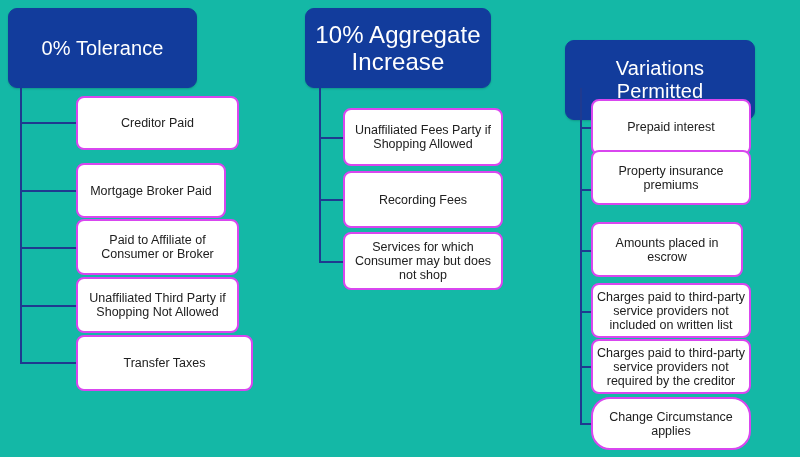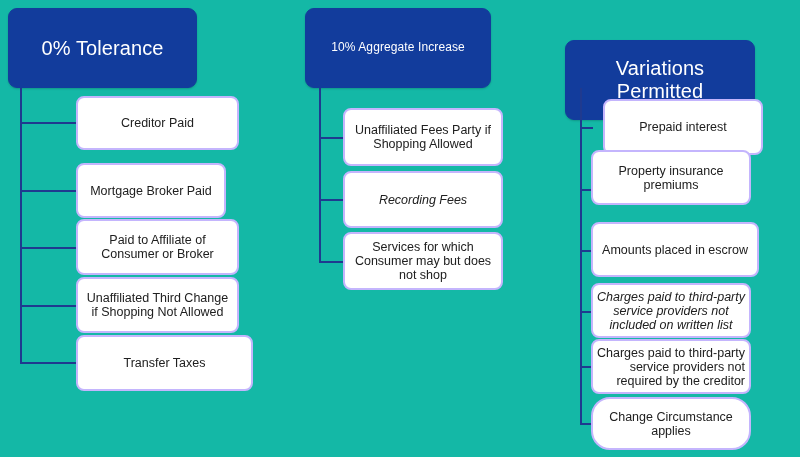--- a/index.html
+++ b/index.html
@@ -47,21 +47,21 @@
   .header-box span {
     display: block;
     padding: 0 6px;
   }
 
   
   .node-box {
     position: absolute;
     box-sizing: border-box;
     background: #ffffff;
-    border: 2px solid #c4b5fd;
+    border: 2px solid #d946ef;
     border-radius: 8px;
     color: #202020;
     display: flex;
     align-items: center;
     justify-content: center;
     text-align: center;
     line-height: 1.12;
   }
   .node-box span {
     display: block;
@@ -75,21 +75,21 @@
     background: #1F3A8F;
   }
   .branch {
     position: absolute;
     height: 2px;
     background: #1F3A8F;
   }
 
   
   .c1 .header-box { font-size: 20px; }
-  .c2 .header-box { font-size: 12px; }
+  .c2 .header-box { font-size: 24px; }
   .c3 .header-box { font-size: 20px; margin-top: 32px; }
 
   .c1 .node-box { font-size: 12.5px; }
   .c2 .node-box { font-size: 12.5px; }
   .c3 .node-box { font-size: 12.5px; }
 </style>
 </head>
 <body>
 
 <div class="canvas">
@@ -114,21 +114,21 @@
 
     <div class="node-box" style="left:76px; top:163px; width:150px; height:55px;">
       <span>Mortgage Broker Paid</span>
     </div>
 
     <div class="node-box" style="left:76px; top:219px; width:163px; height:56px;">
       <span>Paid to Affiliate of Consumer or Broker</span>
     </div>
 
     <div class="node-box" style="left:76px; top:277px; width:163px; height:56px;">
-      <span>Unaffiliated Third Change if Shopping Not Allowed</span>
+      <span>Unaffiliated Third Party if Shopping Not Allowed</span>
     </div>
 
     <div class="node-box" style="left:76px; top:335px; width:177px; height:56px;">
       <span>Transfer Taxes</span>
     </div>
   </div>
 
   <div class="column c2">
 
     <div class="header-box" style="left:305px; top:8px; width:186px; height:80px;">
@@ -138,21 +138,21 @@
     <div class="trunk" style="left:319px; top:88px; height:175px;"></div>
 
     <div class="branch" style="left:319px; top:137px; width:26px;"></div>
     <div class="branch" style="left:319px; top:199px; width:26px;"></div>
     <div class="branch" style="left:319px; top:261px; width:26px;"></div>
 
     <div class="node-box" style="left:343px; top:108px; width:160px; height:58px;">
       <span>Unaffiliated Fees Party if Shopping Allowed</span>
     </div>
 
-    <div class="node-box" style="left:343px; top:171px; width:160px; height:57px;font-style:italic;">
+    <div class="node-box" style="left:343px; top:171px; width:160px; height:57px;">
       <span>Recording Fees</span>
     </div>
 
     <div class="node-box" style="left:343px; top:232px; width:160px; height:58px;">
       <span>Services for which Consumer may but does not shop</span>
     </div>
   </div>
 
   <div class="column c3">
 
@@ -162,37 +162,37 @@
 
     <div class="trunk" style="left:580px; top:88px; height:336px;"></div>
 
     <div class="branch" style="left:580px; top:127px; width:13px;"></div>
     <div class="branch" style="left:580px; top:189px; width:13px;"></div>
     <div class="branch" style="left:580px; top:250px; width:13px;"></div>
     <div class="branch" style="left:580px; top:311px; width:13px;"></div>
     <div class="branch" style="left:580px; top:366px; width:13px;"></div>
     <div class="branch" style="left:580px; top:423px; width:13px;"></div>
 
-    <div class="node-box" style="left:591px; top:99px; width:160px; height:56px;margin-left:12px;">
+    <div class="node-box" style="left:591px; top:99px; width:160px; height:56px;">
       <span>Prepaid interest</span>
     </div>
 
     <div class="node-box" style="left:591px; top:150px; width:160px; height:55px;">
       <span>Property insurance premiums</span>
     </div>
 
-    <div class="node-box" style="left:591px; top:222px; width:168px; height:55px;">
+    <div class="node-box" style="left:591px; top:222px; width:152px; height:55px;">
       <span>Amounts placed in escrow</span>
     </div>
 
-    <div class="node-box" style="left:591px; top:283px; width:160px; height:55px;font-style:italic;">
+    <div class="node-box" style="left:591px; top:283px; width:160px; height:55px;">
       <span>Charges paid to third-party service providers not included on written list</span>
     </div>
 
-    <div class="node-box" style="left:591px; top:339px; width:160px; height:55px;text-align:right;">
+    <div class="node-box" style="left:591px; top:339px; width:160px; height:55px;">
       <span>Charges paid to third-party service providers not required by the creditor</span>
     </div>
 
     <div class="node-box" style="left:591px; top:397px; width:160px; height:53px;border-radius:19px;">
       <span>Change Circumstance applies</span>
     </div>
   </div>
 
 </div>
 

